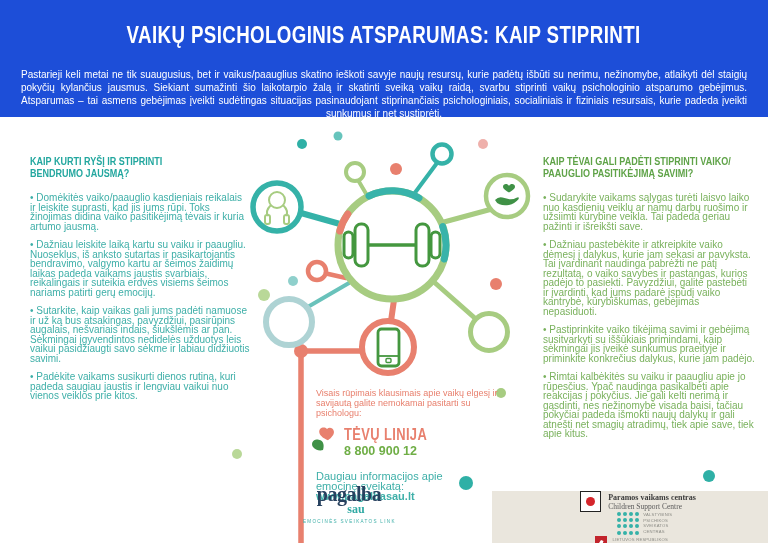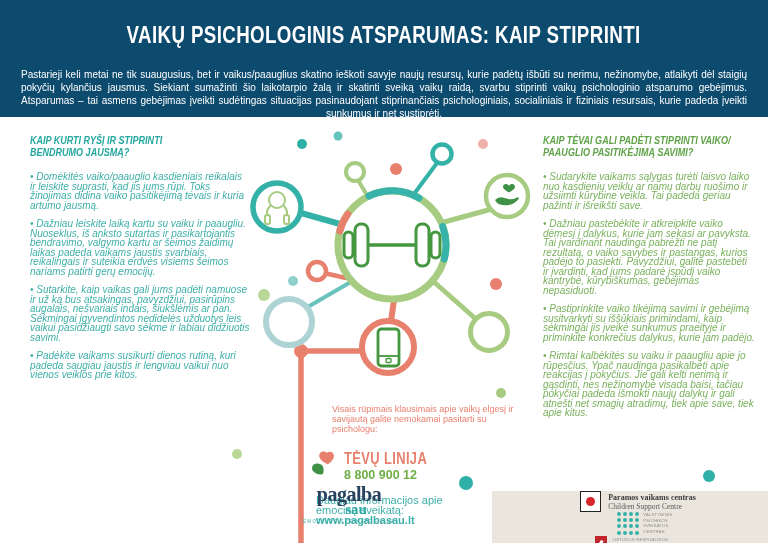--- a/index.html
+++ b/index.html
@@ -3,55 +3,55 @@
 <meta charset="utf-8">
 <style>
   html,body{margin:0;padding:0;}
   body{font-family:"Liberation Sans",sans-serif;background:#fff;}
   .page{position:relative;width:768px;height:543px;overflow:hidden;background:#fff;}
 
   
   .diagram{position:absolute;left:0;top:0;z-index:1;}
 
   
-  .header{position:absolute;left:0;top:0;width:768px;height:117px;background:#0c4a6e;z-index:2;}
+  .header{position:absolute;left:0;top:0;width:768px;height:117px;background:#1d4ed8;z-index:2;}
   .title-wrap{text-align:center;margin-top:21px;}
   .title-wrap h1{display:inline-block;margin:0;color:#fff;font-size:24px;font-weight:700;
     letter-spacing:.5px;transform:scaleX(.78);transform-origin:center top;white-space:nowrap;}
   .intro{width:726px;margin:19px auto 0;color:#fff;font-size:10px;line-height:13px;
     text-align:justify;text-align-last:center;}
 
   
-  .col{position:absolute;top:134px;z-index:3;font-style:italic;}
+  .col{position:absolute;top:155px;z-index:3;}
   .col-left{left:30px;width:220px;}
   .col-right{left:543px;width:212px;}
   .col h2{margin:0 0 14px 0;font-size:11px;font-weight:700;line-height:12px;white-space:pre-line;
     transform:scaleX(.82);transform-origin:left top;}
   .col-left h2{color:#23a79f;width:268px;}
   .col-right h2{color:#5fa348;width:258px;}
   .bullets{margin:0;padding:0;list-style:none;font-size:10px;line-height:9.5px;}
   .bullets li{margin-bottom:9px;}
   .bullets li::before{content:"\2022  ";}
   .col-left .bullets{color:#3eafa8;}
   .col-right .bullets{color:#79b15c;}
 
   
   .center-info{position:absolute;left:316px;top:388px;width:190px;z-index:3;}
-  .note{margin:16px;color:#e8806e;font-size:9px;line-height:10px;width:182px;}
+  .note{margin:0;color:#e8806e;font-size:9px;line-height:10px;width:182px;}
   .hotline{display:flex;align-items:center;margin:8px 0 0 -6px;}
   .hotline-text{margin-left:4px;}
   .hl-name{color:#e8806e;font-size:17px;font-weight:700;line-height:16px;letter-spacing:.5px;
     transform:scaleX(.76);transform-origin:left top;white-space:nowrap;}
   .hl-phone{color:#6fae46;font-size:12.5px;font-weight:700;margin-top:1px;}
   .moreinfo{margin:13px 0 0;color:#3eafa8;font-size:11px;line-height:10px;width:170px;}
   .moreinfo b{font-weight:700;}
   .brand{position:absolute;left:-13px;top:97px;width:92px;text-align:center;
     font-family:"Liberation Serif",serif;}
   .brand-1{color:#27415f;font-size:20px;font-weight:700;line-height:18px;letter-spacing:-.5px;}
-  .brand-2{color:#2fa9a3;font-size:15px;font-weight:700;line-height:12px;margin-left:14px;}
+  .brand-2{color:#2fa9a3;font-size:12px;font-weight:700;line-height:12px;margin-left:14px;}
   .brand-tag{color:#3eafa8;font-size:4.6px;letter-spacing:1.3px;margin-top:4px;
     font-family:"Liberation Sans",sans-serif;white-space:nowrap;}
 
   
   .partners{position:absolute;left:492px;top:491px;width:276px;height:52px;background:#eae6dd;
     z-index:3;display:flex;align-items:center;padding-left:16px;box-sizing:border-box;flex-direction:column;}
   .p1{display:flex;align-items:center;}
   .pvc-logo{width:19px;height:19px;background:#fff;border:1.5px solid #222;
     display:flex;align-items:center;justify-content:center;}
   .pvc-dot{width:9px;height:9px;border-radius:50%;background:#d5262c;}

